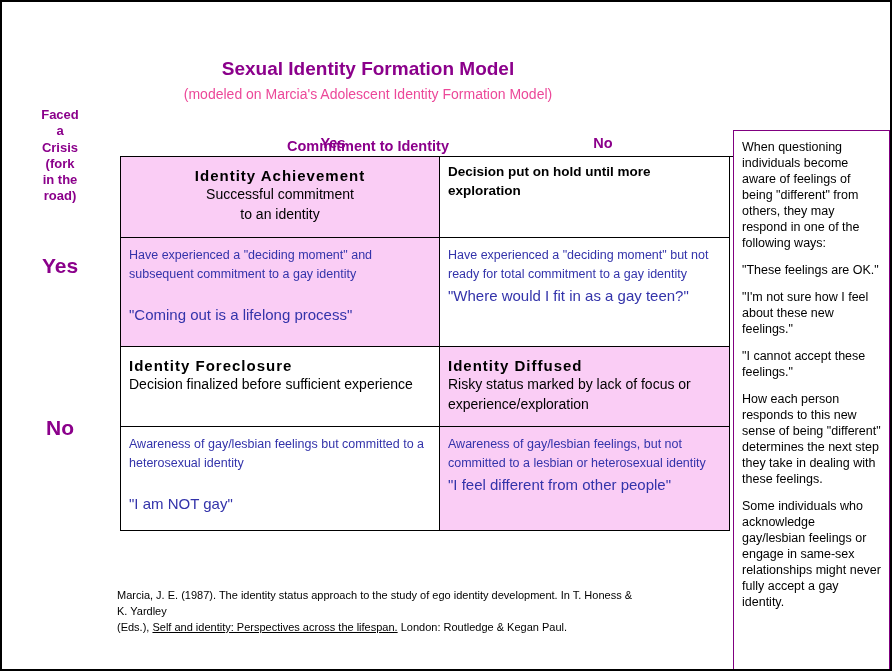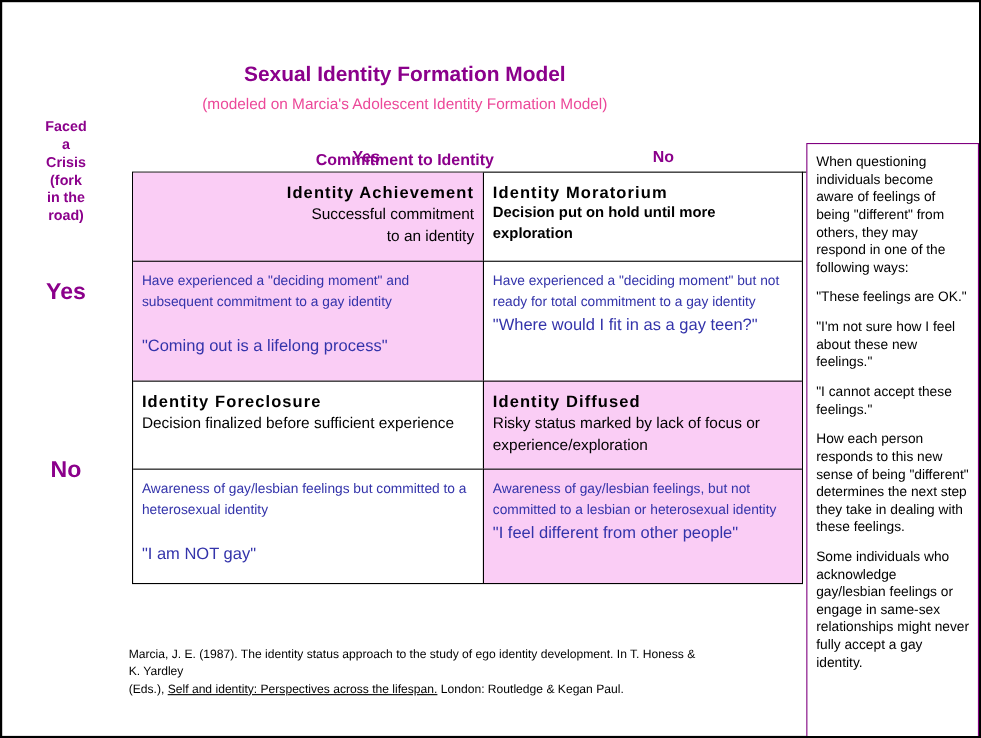--- a/index.html
+++ b/index.html
@@ -47,21 +47,21 @@
     display: grid;
     grid-template-columns: 318px 290px;
     grid-template-rows: 80px 109px 80px 104px;
     border: 1px solid var(--table-border, #000);
     background: #fff;
   }
   .cell { padding: 6px 8px; overflow: hidden; }
   .cell.b-left { border-left: 1px solid var(--table-border, #000); }
   .cell.b-top  { border-top: 1px solid var(--table-border, #000); }
   .cell.pink { background: var(--cell-pink, #FACDF5); }
-  .cell.center { text-align: right; }
+  .cell.center { text-align: center; }
   .q-title { font-size: 15px; font-weight: bold; color: #000; letter-spacing: 1px; padding-top: 4px; }
   .q-desc  { font-size: 14px; color: #000; line-height: 1.45; white-space: pre-line; }
   .q-desc.bold { font-weight: bold; font-size: 13.5px; line-height: 1.4; }
   .d-text  { font-size: 12.5px; color: var(--detail-blue, #3333AA); line-height: 1.55; padding-top: 2px; }
   .d-quote { font-size: 15px; color: var(--detail-blue, #3333AA); line-height: 1.4; }
   .d-quote.gap { margin-top: 19px; }
 
   .connector { position: absolute; left: 727px; top: 154px; width: 5px; height: 1px; background: #000; }
 
   .sidebar {
@@ -102,21 +102,20 @@
   <div class="connector"></div>
 
   <div class="matrix">
 
     <div class="cell pink center">
       <div class="q-title">Identity Achievement</div>
       <div class="q-desc">Successful commitment
 to an identity</div>
     </div>
     <div class="cell b-left">
-      <div class="q-title">Identity Moratorium</div>
       <div class="q-desc bold">Decision put on hold until more exploration</div>
     </div>
 
     <div class="cell pink b-top">
       <div class="d-text">Have experienced a "deciding moment" and subsequent commitment to a gay identity</div>
       <div class="d-quote gap">"Coming out is a lifelong process"</div>
     </div>
     <div class="cell b-left b-top">
       <div class="d-text">Have experienced a "deciding moment" but  not ready for total commitment to a gay identity</div>
       <div class="d-quote">"Where would I fit in as a gay teen?"</div>

